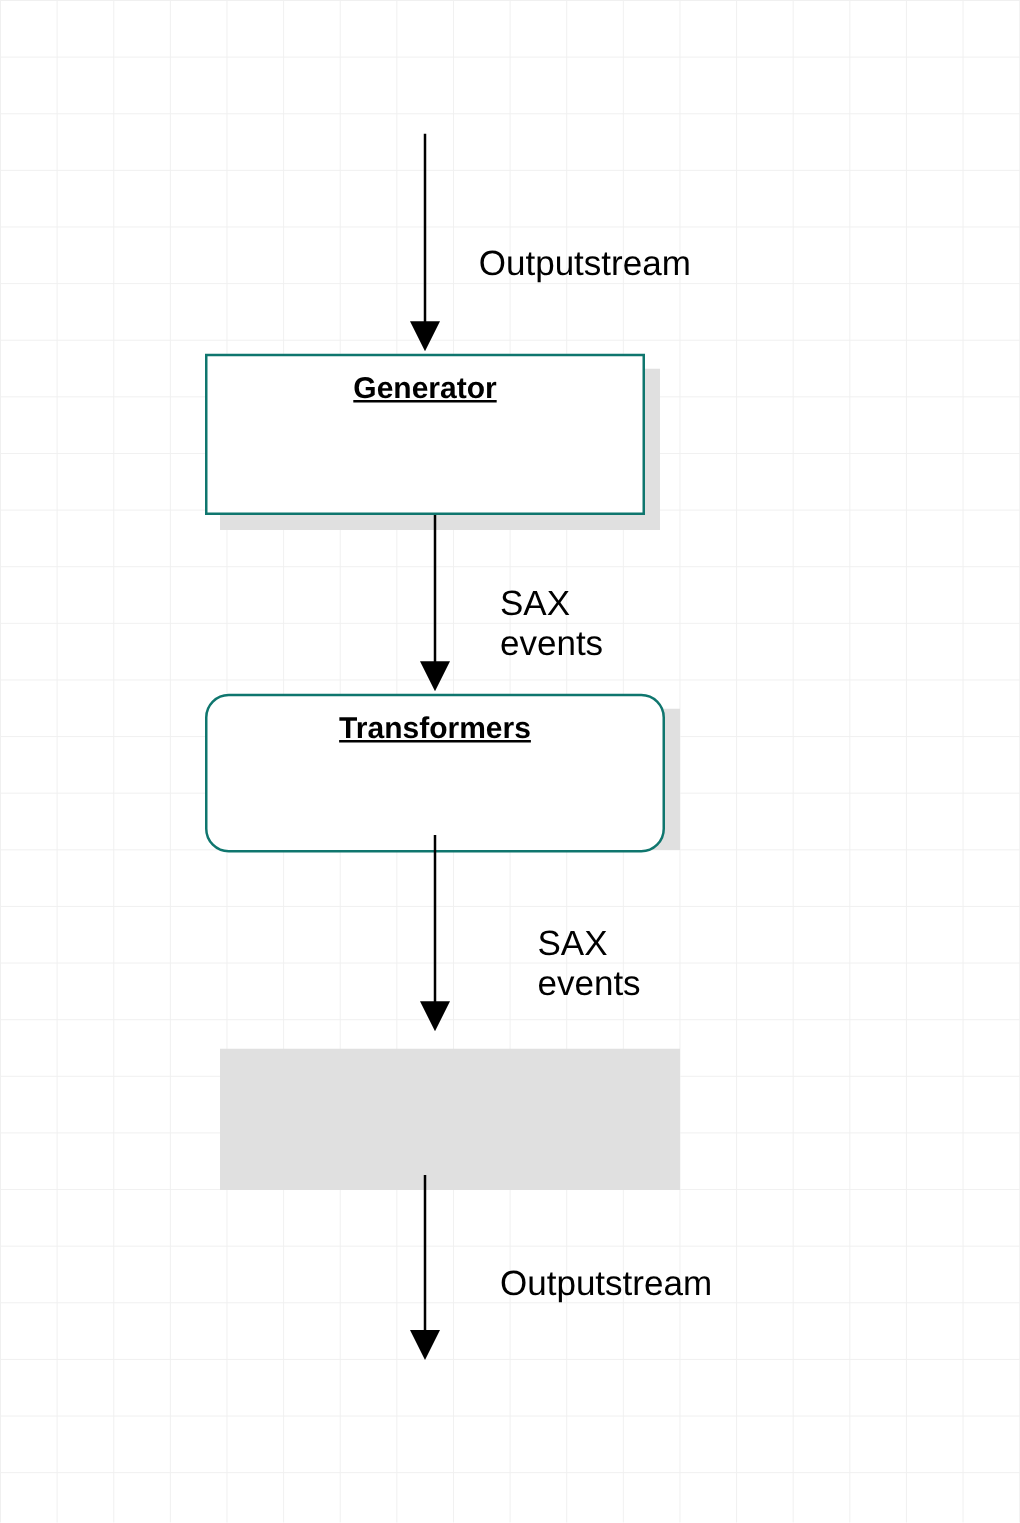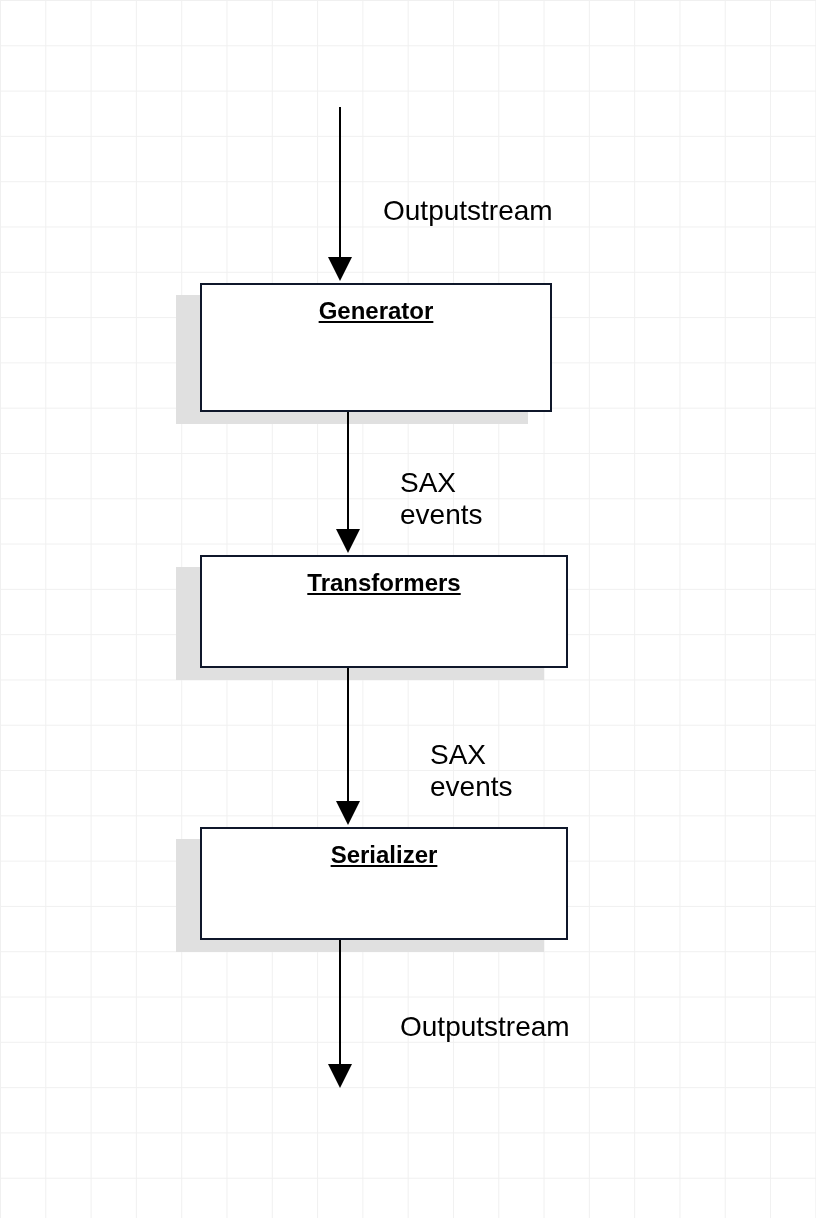--- a/index.html
+++ b/index.html
@@ -25,22 +25,21 @@
       inset: 0;
       z-index: 1;
     }
     .node-shadow {
       position: absolute;
       background: #e0e0e0;
     }
     .node {
       position: absolute;
       background: #fff;
-      border: 2px solid #0f172a;
-      margin-left: 36px;
+      border: 2px solid #0f766e;
     }
     .node-title {
       position: absolute;
       left: 0;
       right: 0;
       text-align: center;
       font-size: 24px;
       font-weight: 700;
       text-decoration: underline;
     }
@@ -65,28 +64,25 @@
 <div class="grid"></div>
 
 <div class="canvas">
 
   <div class="node-shadow" style="left: 176px; top: 295px; width: 352px; height: 129px;"></div>
   <div class="node" style="left: 164px; top: 283px; width: 352px; height: 129px;">
     <div class="node-title" style="top:12px;">Generator</div>
   </div>
 
   <div class="node-shadow" style="left: 176px; top: 567px; width: 368px; height: 113px;"></div>
-  <div class="node" style="left: 164px; top: 555px; width: 368px; height: 113px;">
+  <div class="node" style="left: 164px; top: 555px; width: 368px; height: 127px; border-radius: 19px;">
     <div class="node-title" style="top:12px;">Transformers</div>
   </div>
 
   <div class="node-shadow" style="left: 176px; top: 839px; width: 368px; height: 113px;"></div>
-  <div class="node" style="left: 164px; top: 827px; width: 368px; height: 113px;">
-    <div class="node-title" style="top:12px;">Serializer</div>
-  </div>
 
   <div class="edge-label" style="left: 383px; top: 195px;">Outputstream</div>
   <div class="edge-label" style="left: 400px; top: 467px;">SAX
 events</div>
   <div class="edge-label" style="left: 430px; top: 739px;">SAX
 events</div>
   <div class="edge-label" style="left: 400px; top: 1011px;">Outputstream</div>
 
   <svg class="arrows">
     <defs>

